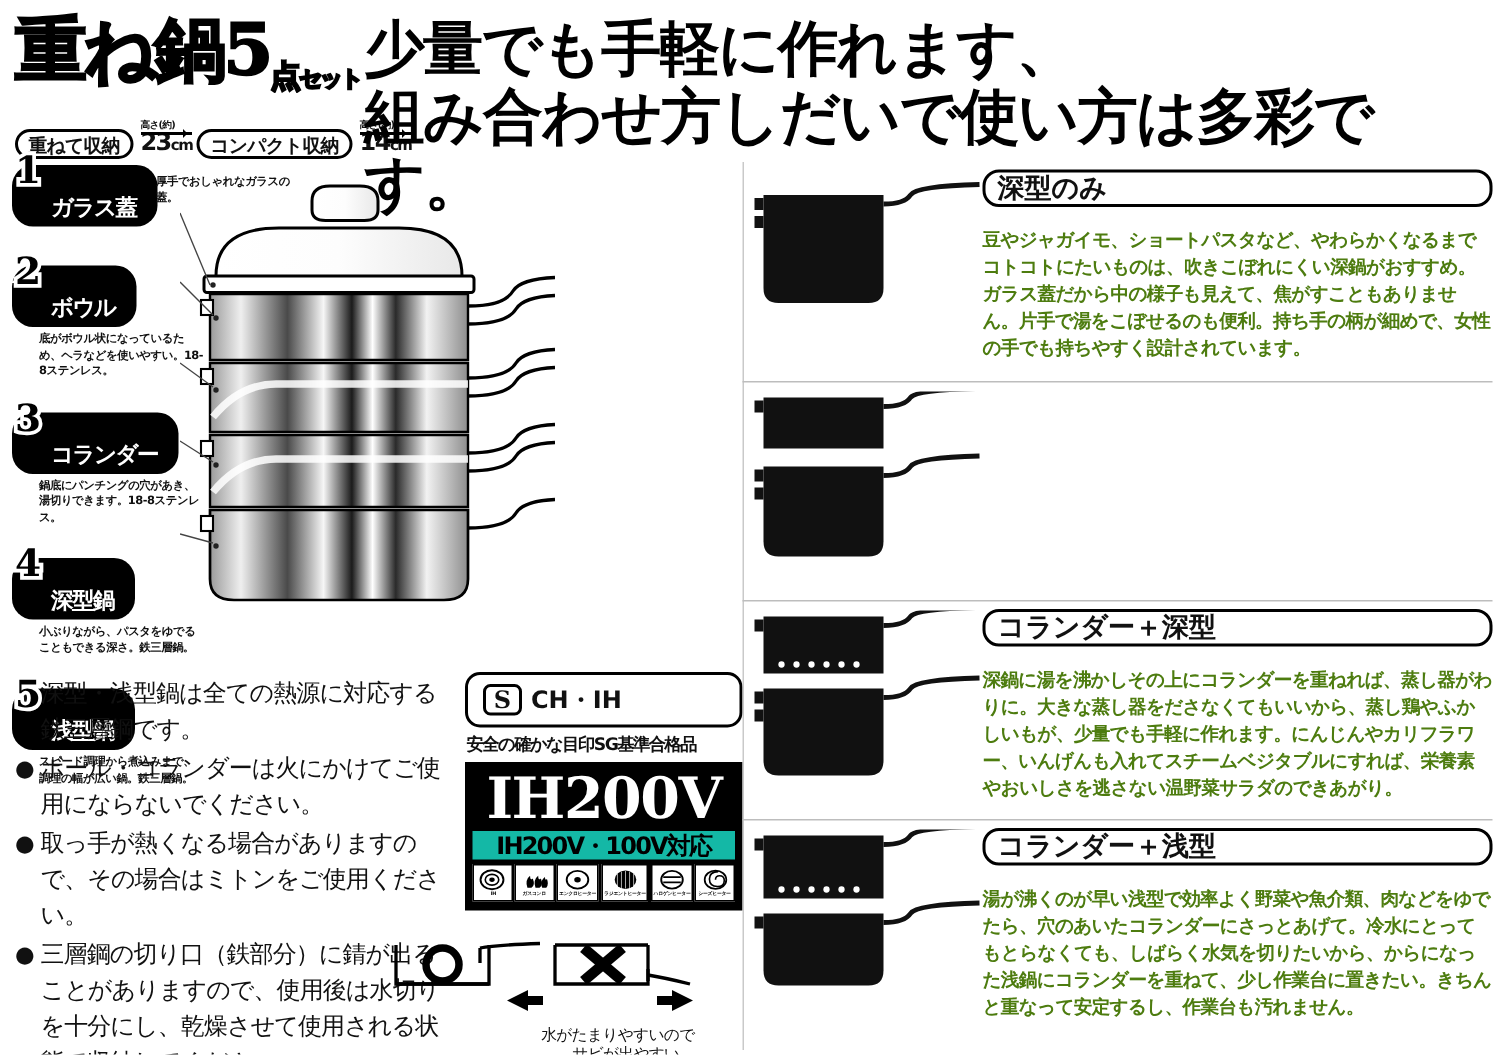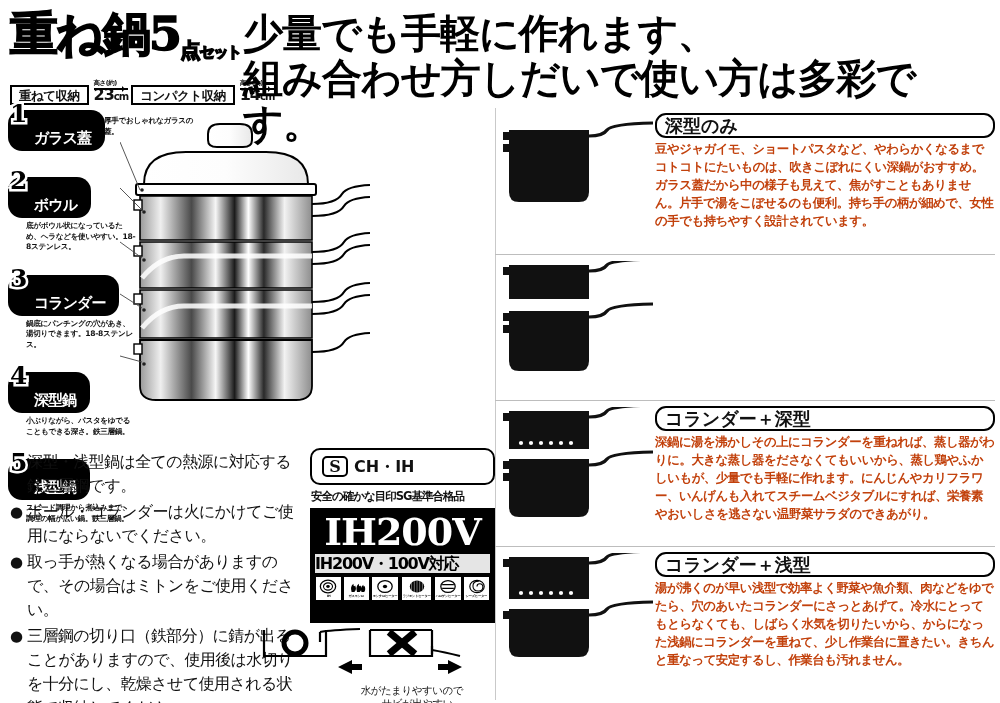--- a/index.html
+++ b/index.html
@@ -26,21 +26,21 @@
     transform: scaleX(1.02);
     transform-origin: left top;
   }
   .kanji-title .small-set {
     font-size: 20px; line-height: 20px; letter-spacing:-1px;
     display:inline-block; vertical-align: bottom;
   }
   .kanji-title .set-stack { display:inline-block; vertical-align:bottom; font-size:15px; line-height:15px; width:16px; }
   .badge-row { position:absolute; left:0; top:72px; display:flex; align-items:flex-end; gap:3px; }
   .pill {
-    border:2px solid #000; border-radius:0; padding:1px 7px 0;
+    border:2px solid #000; border-radius:10px; padding:1px 7px 0;
     font-size:12.5px; font-weight:800; letter-spacing:-0.5px;
     font-family:"DejaVu Sans","Liberation Sans",sans-serif;
     white-space:nowrap; line-height:15px;
   }
   .dim { position:relative; padding-left:2px; }
   .dim .dim-label { font-size:6.5px; font-weight:700; letter-spacing:-0.5px; display:block; line-height:7px; white-space:nowrap; }
   .dim .dim-val { font-size:16px; font-weight:900; letter-spacing:-1px; line-height:16px; display:block;text-align:right; }
   .dim .dim-val .unit { font-size:10px; }
   .dim .arrow { position:absolute; left:2px; top:7px; width:34px; height:3px; }
   .dim .arrow::before { content:""; position:absolute; left:0; top:1px; width:34px; height:1.5px; background:#000; }
@@ -99,29 +99,29 @@
     background:#fff;
   }
   .sg-mark {
     width:26px; height:21px; border:2.5px solid #000; border-radius:5px;
     display:flex; align-items:center; justify-content:center;
     font-family:"DejaVu Serif","Liberation Serif",serif;
     font-weight:900; font-size:16px; line-height:16px;
   }
   .sg-chih { font-weight:900; font-size:16px; letter-spacing:0px; line-height:24px; font-family:"DejaVu Sans","Liberation Sans",sans-serif;text-align:center; }
   .sg-caption { font-size:11.5px; font-weight:900; letter-spacing:-1px; margin:4px 0 4px 1px; white-space:nowrap; }
-  .ih-box { background:#000; color:#fff; padding:4px 5px 22px; }
+  .ih-box { background:#000; color:#fff; padding:4px 5px 6px; }
   .ih-big {
     font-family:"DejaVu Serif","Liberation Serif",serif;
     font-weight:900; font-size:38px; line-height:40px; letter-spacing:-1px;
     text-align:center; color:#fff;
   }
   .ih-sub {
-    background:#e5e5e5; color:#000; font-weight:900; font-size:16px;
-    letter-spacing:-1.2px; text-align:left; line-height:19px; margin-top:2px;
+    background:#14b8a6; color:#000; font-weight:900; font-size:16px;
+    letter-spacing:-1.2px; text-align:center; line-height:19px; margin-top:2px;
   }
   .heat-row { display:flex; gap:1.5px; margin-top:3px; }
   .heat-cell {
     flex:1; background:#fff; color:#000; border:1px solid #000;
     display:flex; flex-direction:column; align-items:center; padding:2px 0 1px;
   }
   .heat-lab { font-size:3.4px; font-weight:700; letter-spacing:-0.2px; line-height:5px; transform:scale(0.95); white-space:nowrap; }
 
   
   .storage { position:absolute; left:258px; top:620px; width:205px; }
@@ -138,21 +138,21 @@
   .combo-body { position:absolute; left:160px; top:0; width:340px; }
   .combo-title {
     border:2px solid #000; border-radius:11px; height:25px;
     display:flex; align-items:center; padding:0 8px;
     font-family:"DejaVu Serif","Liberation Serif",serif;
     font-weight:900; font-size:18px; letter-spacing:0px; line-height:20px;
     margin-top:5px; background:#fff;
   }
   .combo-text {
     font-size:12.4px; line-height:18px; font-weight:700; letter-spacing:-0.45px;
-    margin-top:2px; color:#c2410c;
+    margin-top:13px; color:#4d7c0f;
   }
   .vline { position:absolute; left:495px; top:108px; width:1px; height:592px; background:#c9c9c9; }
 </style>
 </head>
 <body>
 
 <div id="page">
 
   <div class="title-block">
     <div class="kanji-title">

